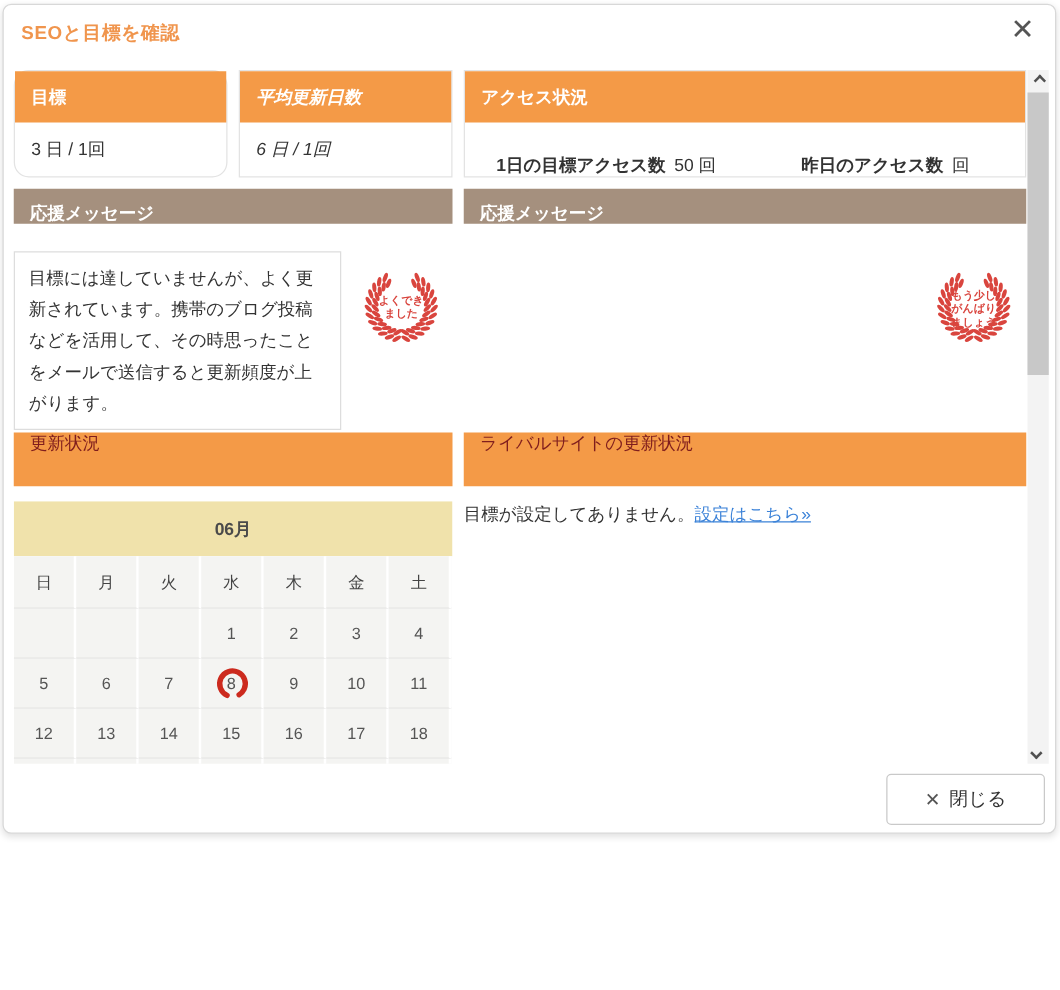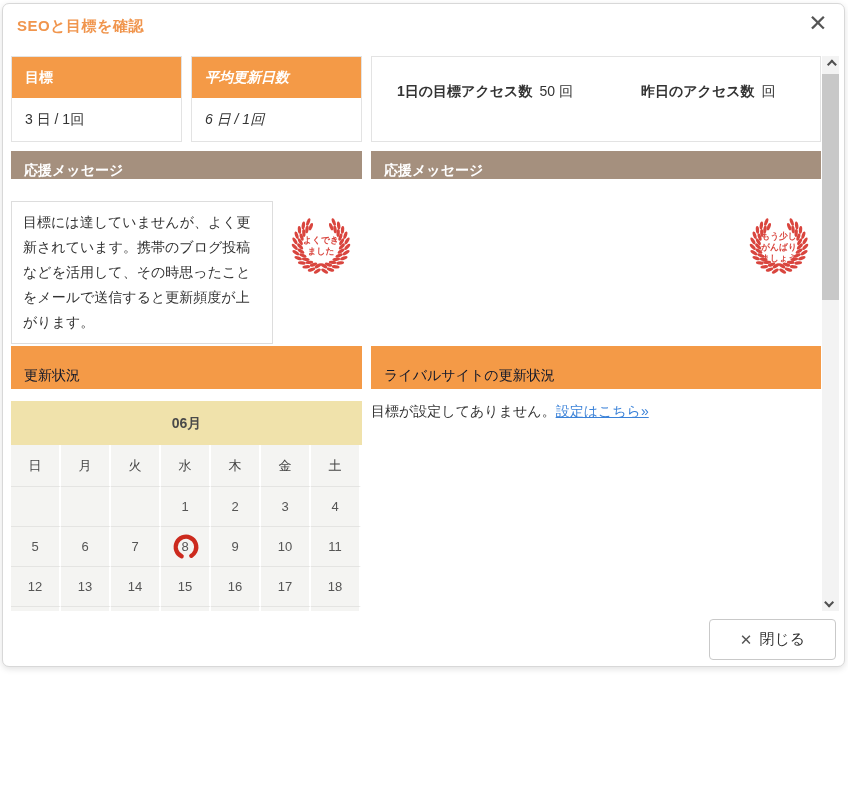--- a/index.html
+++ b/index.html
@@ -16,21 +16,21 @@
     position: absolute; left: 14px; top: 13px;
     font-size: 15px; font-weight: bold; color: #f0954d; letter-spacing: .5px;
   }
   .modal-close {
     position: absolute; right: 13px; top: 6px; width: 26px; height: 26px;
     font-size: 23px; color: #555; text-align: center; line-height: 26px; cursor: pointer;
   }
 
   
   .card { position: absolute; top: 52px; border: 1px solid #e3e3e3; background: #fff; }
-  .card-goal   { left: 8px;   width: 171px; height: 86px; }
+  .card-goal   { left: 8px;   width: 171px; height: 86px; border-radius: 12px; }
   .card-avg    { left: 188px; width: 171px; height: 86px; font-style: italic; }
   .card-access { left: 368px; width: 450px; height: 86px; }
   .card-header {
     height: 41px; background: #f49a47; color: #fff;
     font-size: 14px; font-weight: bold; padding: 12px 13px; line-height: 17px;
   }
   .card-body { height: 44px; font-size: 14px; color: #333; padding: 13px 13px; }
   .access-body { display: flex; align-items: flex-end; height: 44px; padding: 0 0 0 25px; gap: 68px; }
   .stat-label { font-size: 14px; font-weight: bold; color: #333; }
   .stat-value { font-size: 14px; color: #333; margin-left: 7px; }
@@ -49,22 +49,22 @@
   .msg-box-left  { left: 8px;   width: 262px; }
   .msg-box-right { left: 368px; width: 362px; }
   .badge { position: absolute; top: 202px; width: 78px; height: 78px; }
   .badge-left  { left: 279px; }
   .badge-right { left: 737px; }
   .badge svg { width: 78px; height: 78px; }
   .badge text { font-weight: bold; fill: #d9453e; font-size: 9px; font-family: "Liberation Sans","DejaVu Sans",sans-serif; }
 
   
   .sec-header {
-    position: absolute; top: 342px; height: 43px; background: #f49a47; color: #0f172a;
-    font-size: 14px; padding: 21px 13px;
+    position: absolute; top: 342px; height: 43px; background: #f49a47; color: #7f1d1d;
+    font-size: 14px; padding: 0 13px;
   }
   .sec-header-update { left: 8px;   width: 351px; }
   .sec-header-rival  { left: 368px; width: 450px; }
 
   
   .calendar { position: absolute; left: 8px; top: 397px; width: 351px; height: 210px; overflow: hidden; }
   .cal-month {
     height: 44px; background: #f0e2ab; color: #4a4a4a;
     font-size: 14px; font-weight: bold; text-align: center; line-height: 44px;
   }
@@ -115,20 +115,21 @@
 
   <div class="card card-goal">
     <div class="card-header">目標</div>
     <div class="card-body">3 日 / 1回</div>
   </div>
   <div class="card card-avg">
     <div class="card-header">平均更新日数</div>
     <div class="card-body">6 日 / 1回</div>
   </div>
   <div class="card card-access">
+    <div class="card-header">アクセス状況</div>
     <div class="access-body">
       <div>
         <span class="stat-label">1日の目標アクセス数</span><span class="stat-value">50 回</span>
       </div>
       <div>
         <span class="stat-label">昨日のアクセス数</span><span class="stat-value">回</span>
       </div>
     </div>
   </div>
 

